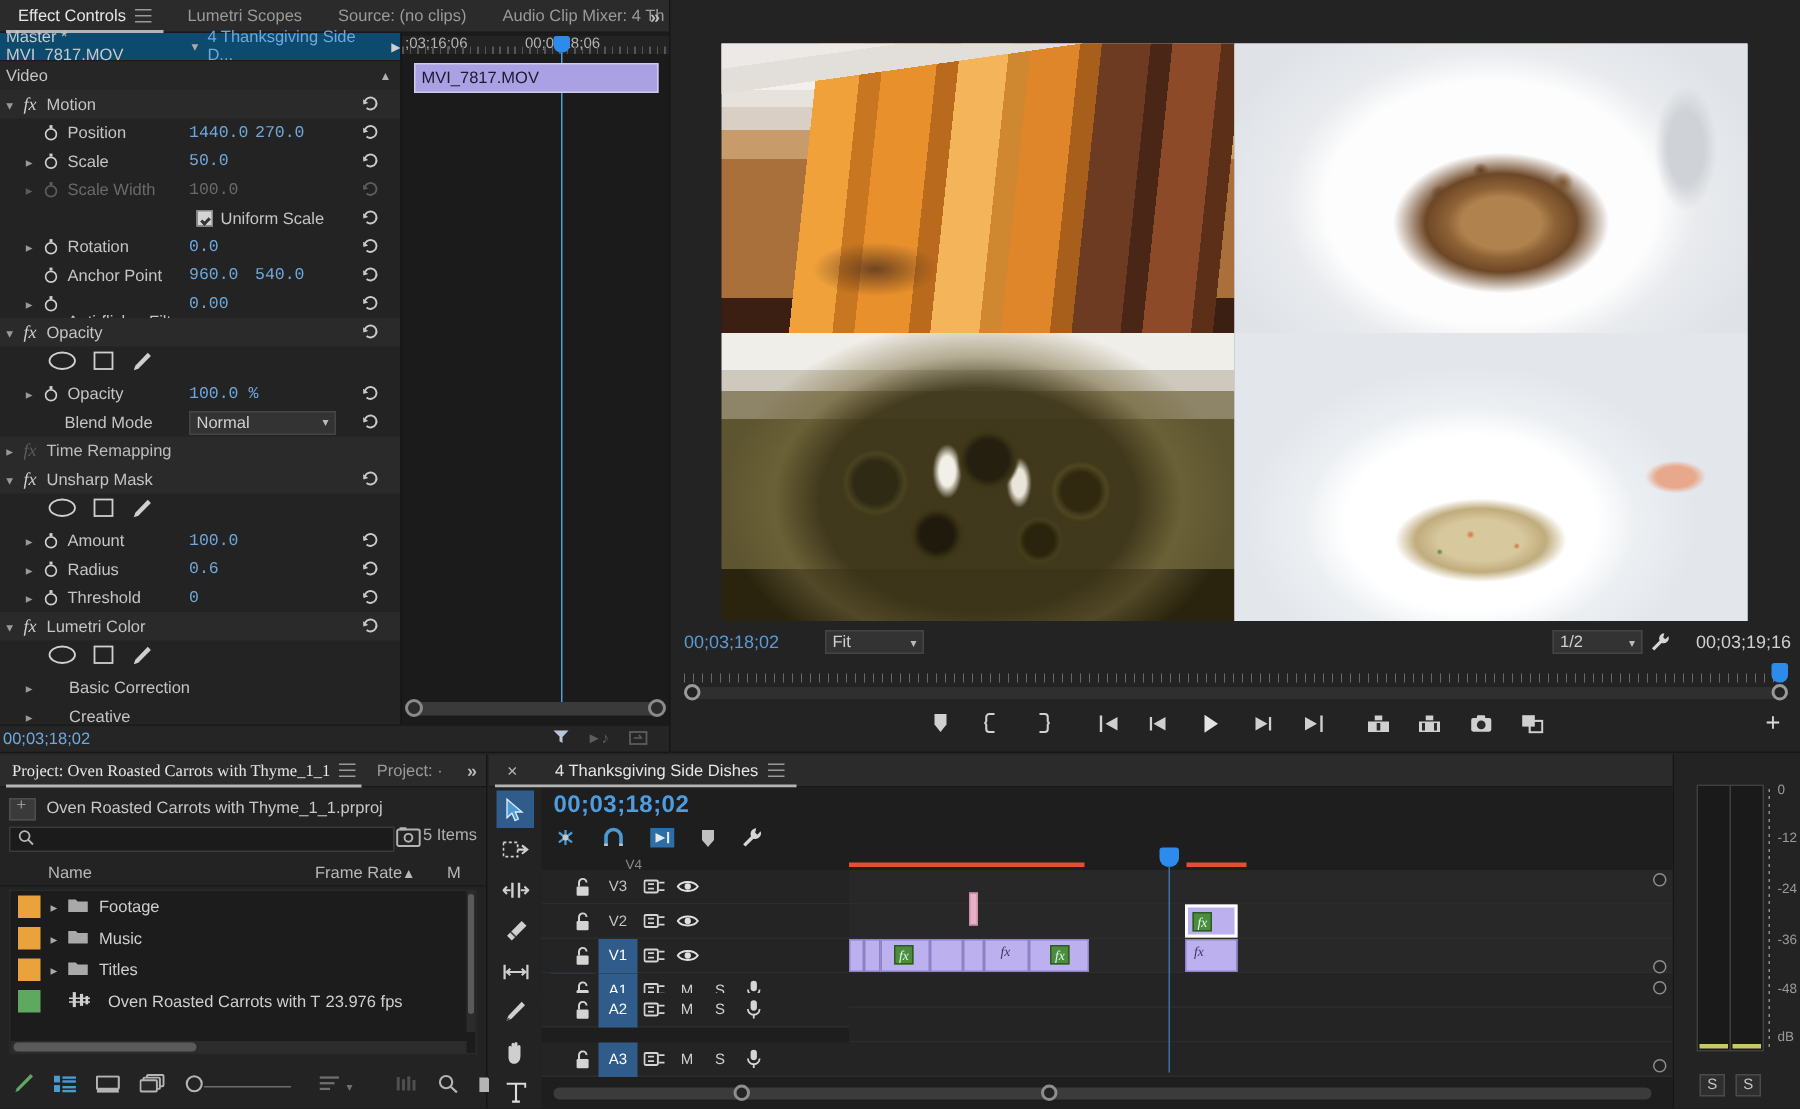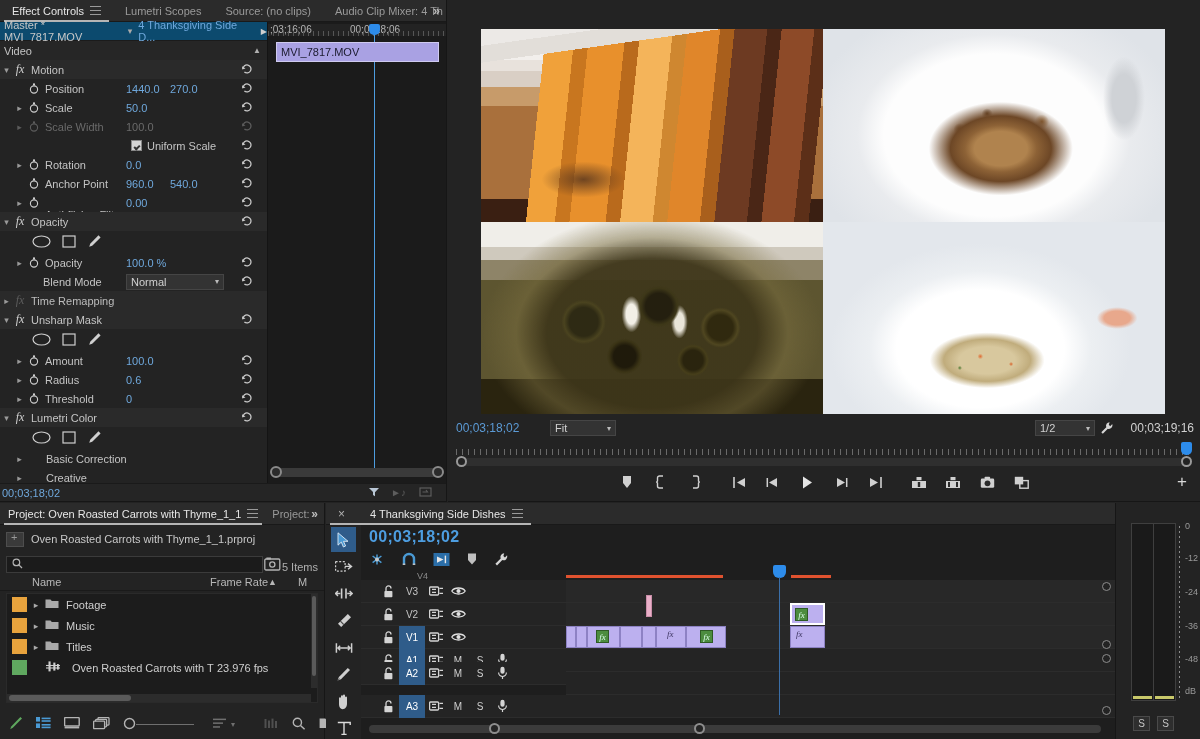--- a/index.html
+++ b/index.html
@@ -54,21 +54,21 @@
   .row { height:19px; display:flex; align-items:center; position:relative; font-size:11px; color:#c4c4c4; }
   .row.section { background:#2a2a2a; }
   .row.hdr { background:#262626; }
   .row .reset { position:absolute; right:14px; top:3px; }
   .disclosure { width:13px; text-align:center; color:#9a9a9a; font-size:9px; flex:none; cursor:pointer;}
   .fx { font-style:italic; font-family:"Liberation Serif", serif; font-size:12px; color:#d0d0d0; width:14px; text-align:center; flex:none;}
   .fx.dim { color:#5c5c5c; }
   .stopwatch { width:15px; flex:none; display:flex; align-items:center; justify-content:center; }
   .label { color:#c4c4c4; }
   .label.dim { color:#6a6a6a; }
-  .val { color:#6fa8dc; font-size:11px; }
+  .val { color:#6fa8dc; font-size:11px;font-family:Liberation Mono, monospace; }
   .val.dim { color:#6a6a6a; }
   .reset-icon svg { display:block; }
   .shape-row { height:22px; display:flex; align-items:center; gap:11px; padding-left:32px; }
   .chk { width:11px;height:11px;background:#d4d4d4;border:1px solid #888; display:inline-block; position:relative; flex:none;}
   .chk:after{content:"";position:absolute;left:2px;top:4px;width:4px;height:2px;border-left:2px solid #333;border-bottom:2px solid #333;transform:rotate(-45deg);}
   .dropdown {
     height:16px; background:#333; border:1px solid #454545; color:#d0d0d0;
     display:inline-flex; align-items:center; padding:0 4px; font-size:11px;
     justify-content:space-between;
   }
@@ -103,21 +103,21 @@
   .prog-scrub .knob { position:absolute; top:14px; width:11px; height:11px; border-radius:50%; background:#232323; border:2px solid #9a9a9a;}
   .prog-ph { position:absolute; top:0; width:11px; height:13px; background:#2d8ceb; border-radius:2px 2px 5px 5px; }
   .prog-btns { position:absolute; left:0; right:0; display:flex; align-items:center; justify-content:center; gap:14px; }
   .pbtn { width:20px; height:20px; display:flex; align-items:center; justify-content:center; cursor:pointer; }
 
   
   #project { left:0; top:503px; width:325px; height:236px; background:#232323; border-right:1px solid #161616;}
   .proj-header { height:24px; display:flex; align-items:center; gap:7px; padding-left:6px; }
   .proj-thumb { width:18px; height:15px; background:#3a3a3a; border:1px solid #4e4e4e; position:relative; flex:none;}
   .proj-thumb:after{content:"+";position:absolute;left:4px;top:-2px;color:#999;font-size:11px;}
-  .proj-searchrow { height:22px; display:flex; align-items:flex-end; gap:1px; padding:0 6px; }
+  .proj-searchrow { height:22px; display:flex; align-items:flex-start; gap:1px; padding:0 6px; }
   .searchbox { flex:1; height:17px; background:#1b1b1b; border:1px solid #3b3b3b; display:flex; align-items:center; padding:0 5px; gap:4px;}
   .searchbox input { background:transparent; border:0; outline:0; color:#c0c0c0; font-size:11px; width:100%; font-family:"Liberation Sans",sans-serif;}
   .proj-count { color:#b0b0b0; font-size:11px; white-space:nowrap; }
   .proj-colhdr { height:18px; display:flex; align-items:center; background:#232323; border-bottom:1px solid #1a1a1a;
      color:#b8b8b8; font-size:11px; }
   .proj-list { position:absolute; left:6px; right:6px; top:90px; bottom:36px; background:#1c1c1c; border:1px solid #2a2a2a; overflow:hidden;}
   .proj-row { height:21px; display:flex; align-items:center; font-size:11px; color:#cfcfcf; }
   .swatch { width:15px; height:15px; margin-left:5px; flex:none; }
   .proj-toolbar { position:absolute; left:0; right:0; bottom:0; height:30px; display:flex; align-items:center; gap:13px; padding-left:8px; }
 
@@ -687,21 +687,21 @@
             <rect x="0.8" y="0.8" width="8.4" height="7.6" fill="#d0d0d0"></rect>
             <rect x="5.8" y="4.6" width="8.4" height="7.6" fill="none" stroke="#d0d0d0" stroke-width="1.4"></rect>
           </svg>
         </span>
       <span class="pbtn" style="position:absolute;right:8px;color:#d8d8d8;font-size:17px;line-height:14px;">+</span>
     </div>
   </div>
 
   <div class="panel" id="project">
     <div class="tabbar">
-      <div class="tab active" style="padding:0 8px;">
+      <div class="tab active" style="padding:0 8px;font-family:Liberation Serif, serif;">
         <span>Project: Oven Roasted Carrots with Thyme_1_1</span>
         <span class="hamburger">
             <i></i>
             <i></i>
             <i></i>
           </span>
       </div>
       <div class="tab" style="padding:0 6px;">
         <span>Project: ·</span>
       </div>

